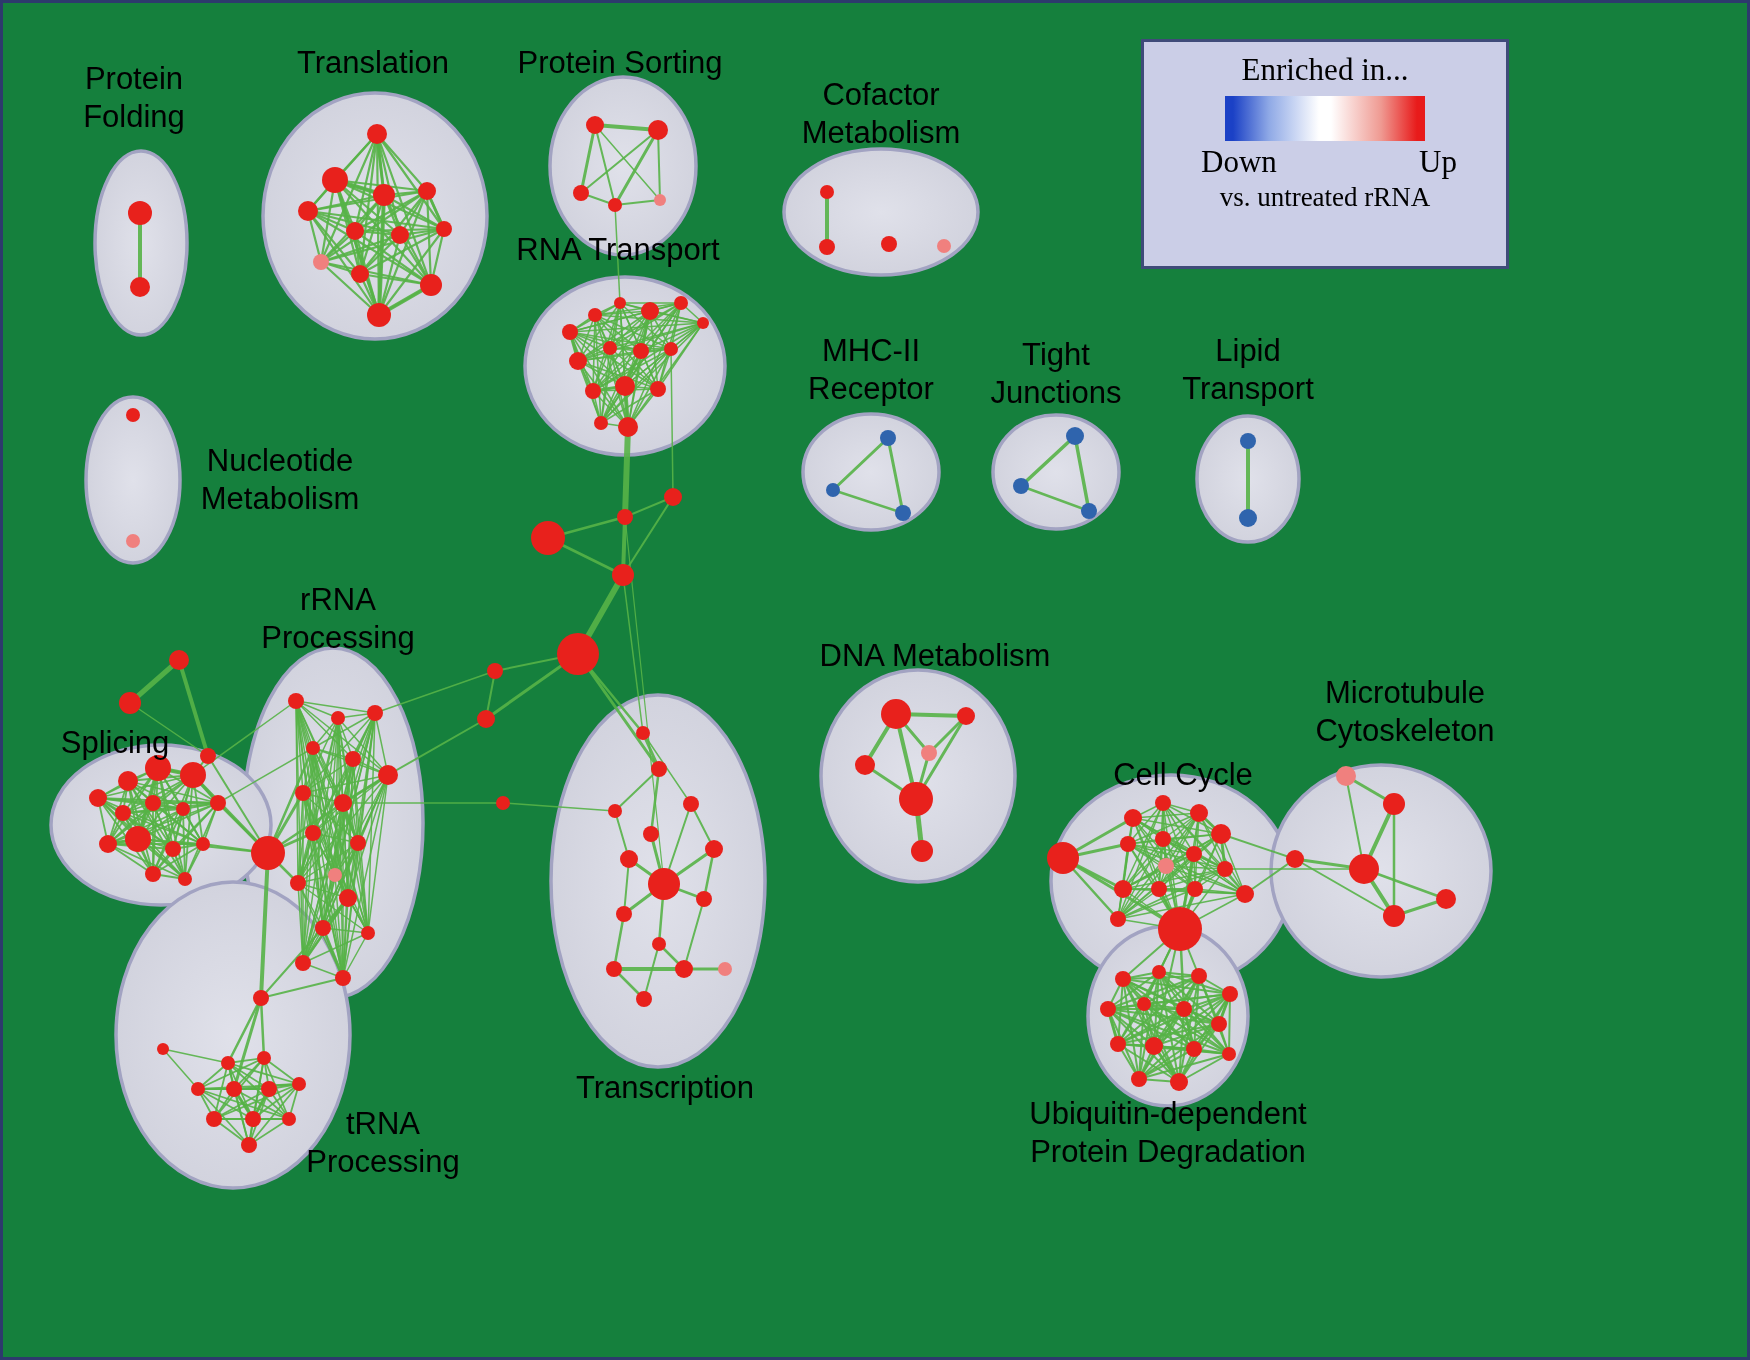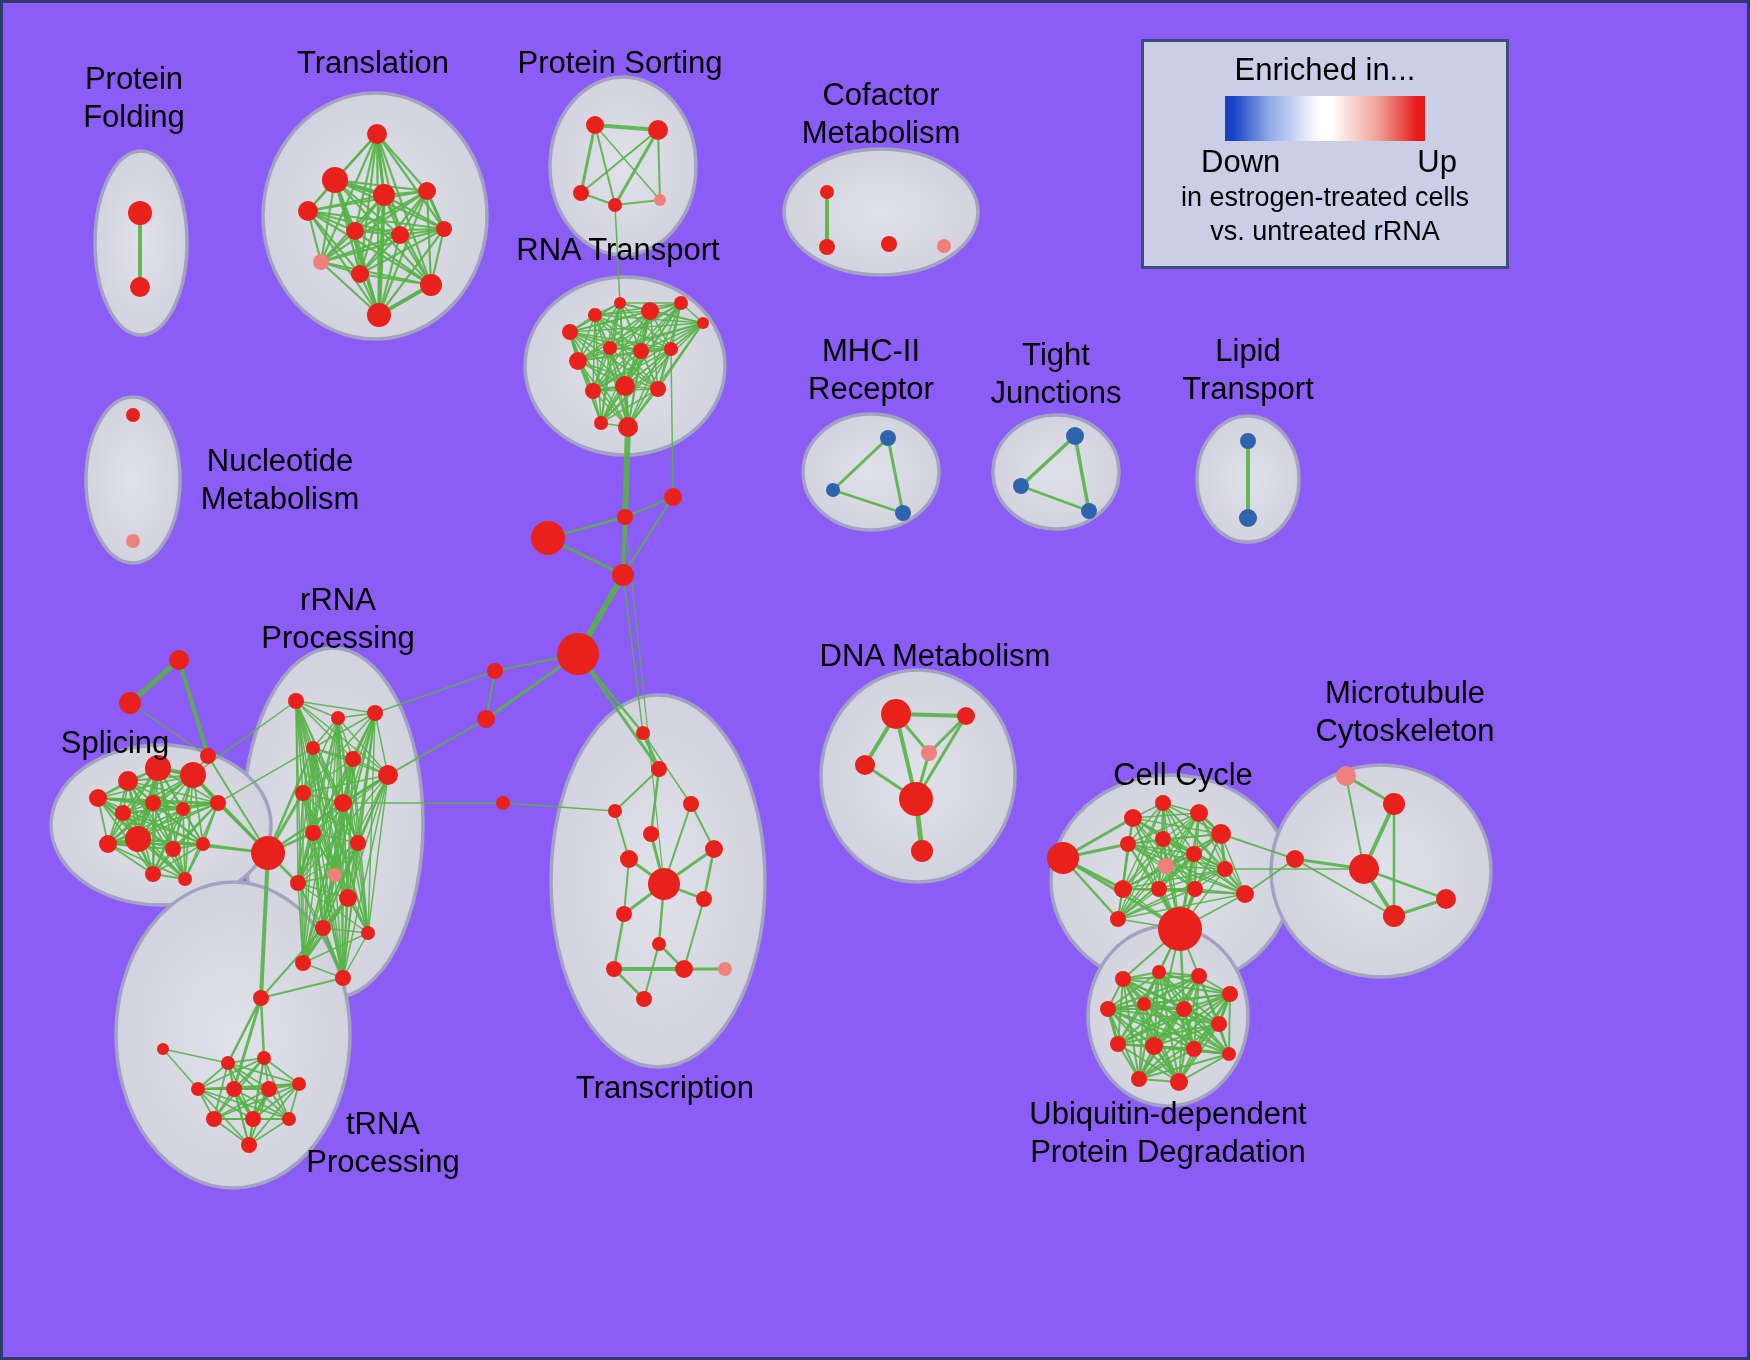--- a/index.html
+++ b/index.html
@@ -28,21 +28,21 @@
   .legend-updown {
     width:256px; display:flex; justify-content:space-between;
     font-size:31px; margin-top:3px;margin-left:8px;
   }
   .legend-caption { font-size:27px; line-height:34px; }
   .legend-caption:nth-of-type(1) { margin-top:4px; }
 </style>
 </head>
 <body>
 
-<div class="figure" style="background: #8b5cf6; border-color: rgb(45, 58, 109);">
+<div class="figure" style="background: #15803d; border-color: rgb(45, 58, 109);">
   <svg id="network-svg" width="1750" height="1360" viewBox="0 0 1750 1360">
       <defs>
         <radialGradient id="clusterFill">
           <stop offset="0%" stop-color="#e0e1ea"></stop>
           <stop offset="100%" stop-color="#d2d3de"></stop>
         </radialGradient>
       </defs>
       <ellipse cx="138" cy="240" rx="46" ry="92" fill="url(#clusterFill)" stroke="#a2a3c2" stroke-width="3.5"></ellipse>
       <ellipse cx="372" cy="213" rx="112" ry="123" fill="url(#clusterFill)" stroke="#a2a3c2" stroke-width="3.5"></ellipse>
       <ellipse cx="620" cy="163" rx="73" ry="89" fill="url(#clusterFill)" stroke="#a2a3c2" stroke-width="3.5"></ellipse>
@@ -1021,23 +1021,22 @@
       <text x="335" y="607" text-anchor="middle" class="cluster-label"><tspan x="335" dy="0">rRNA</tspan><tspan x="335" dy="38">Processing</tspan></text>
       <text x="112" y="750" text-anchor="middle" class="cluster-label"><tspan x="112" dy="0">Splicing</tspan></text>
       <text x="932" y="663" text-anchor="middle" class="cluster-label"><tspan x="932" dy="0">DNA Metabolism</tspan></text>
       <text x="1180" y="782" text-anchor="middle" class="cluster-label"><tspan x="1180" dy="0">Cell Cycle</tspan></text>
       <text x="1402" y="700" text-anchor="middle" class="cluster-label"><tspan x="1402" dy="0">Microtubule</tspan><tspan x="1402" dy="38">Cytoskeleton</tspan></text>
       <text x="380" y="1131" text-anchor="middle" class="cluster-label"><tspan x="380" dy="0">tRNA</tspan><tspan x="380" dy="38">Processing</tspan></text>
       <text x="662" y="1095" text-anchor="middle" class="cluster-label"><tspan x="662" dy="0">Transcription</tspan></text>
       <text x="1165" y="1121" text-anchor="middle" class="cluster-label"><tspan x="1165" dy="0">Ubiquitin-dependent</tspan><tspan x="1165" dy="38">Protein Degradation</tspan></text>
     </svg>
 
-  <div class="legend" style="border-color: rgb(63, 75, 121); background: rgb(203, 206, 231);">
+  <div class="legend" style="border-color: rgb(63, 75, 121); background: rgb(203, 206, 231); font-family: Liberation Serif, serif;">
     <div class="legend-title">Enriched in...</div>
     <div class="legend-gradient" style="background: linear-gradient(to right, rgb(27, 65, 198) 0%, rgb(27, 65, 198) 4%, rgb(143, 169, 230) 22%, rgb(255, 255, 255) 47%, rgb(255, 255, 255) 53%, rgb(239, 154, 146) 78%, rgb(232, 27, 27) 96%, rgb(232, 27, 27) 100%);"></div>
     <div class="legend-updown">
       <span>Down</span>
       <span>Up</span>
     </div>
-    <div class="legend-caption">in estrogen-treated cells</div>
     <div class="legend-caption">vs. untreated rRNA</div>
   </div>
 </div>
 
 </body></html>

